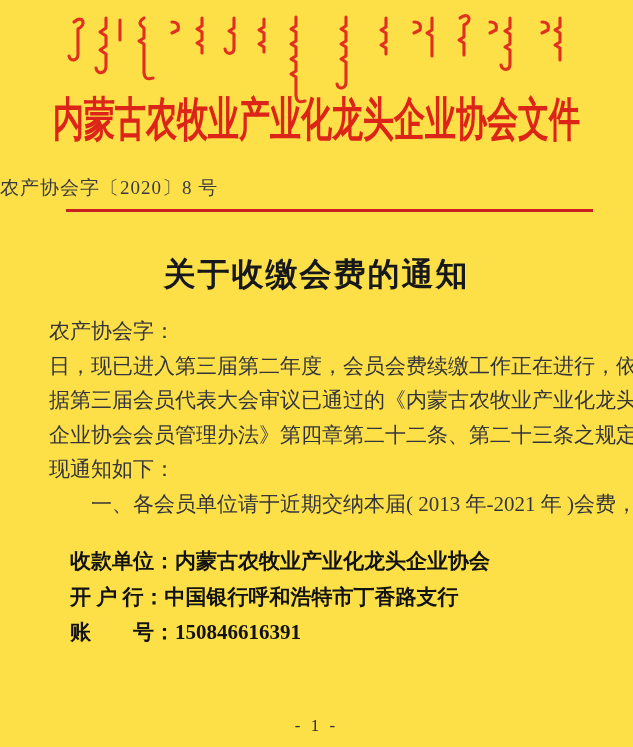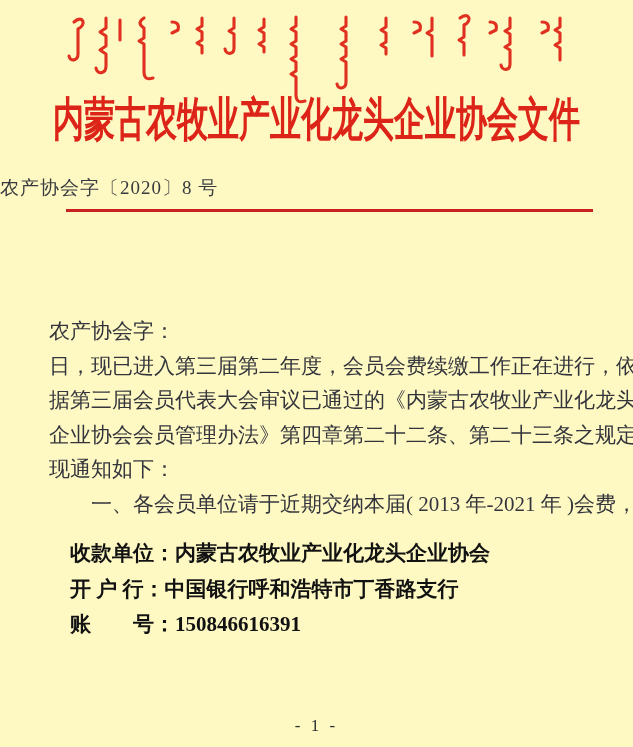--- a/index.html
+++ b/index.html
@@ -1,17 +1,17 @@
 <!DOCTYPE html>
 <html><head>
 <meta charset="utf-8">
 <style>
   html,body{margin:0;padding:0;background:#ffffff;}
   .page{
-    position:relative;width:633px;height:747px;background:#fef9c3;overflow:hidden;
+    position:relative;width:633px;height:747px;background:#fde047;overflow:hidden;
     font-family:"Liberation Serif","DejaVu Serif",serif;
   }
   .banner{position:absolute;top:13px;left:60px;}
   .org-title{
     position:absolute;top:88px;left:0;width:100%;text-align:center;
     font-size:31px;font-weight:bold;color:#dd2418;letter-spacing:0;
     transform:scaleY(1.5);transform-origin:center top;white-space:nowrap;
   }
   .doc-number{
     position:absolute;top:175px;left:0;width:100%;text-align:left;
@@ -21,21 +21,21 @@
   .notice-title{
     position:absolute;top:253px;left:0;width:100%;text-align:center;
     font-size:32px;font-weight:bold;color:#17181c;letter-spacing:2px;
   }
   .body-block{
     position:absolute;top:314px;left:49px;width:548px;
     font-size:21px;color:#34353c;
   }
   .body-block .line{line-height:34.5px;white-space:nowrap;}
   .indent-2{padding-left:42px;}
-  .payment{margin-top:15px;font-weight:bold;color:#121212;}
+  .payment{margin-top:23px;font-weight:bold;color:#121212;}
   .payment .line{line-height:35.5px;padding-left:21px;}
   .footer{
     position:absolute;top:716px;left:0;width:100%;text-align:center;
     font-size:17px;color:#2c2d31;letter-spacing:3px;
   }
 </style>
 </head>
 <body>
 
 <div class="page">
@@ -60,20 +60,21 @@
     <path d="M482 9 q8 0 6 8 l-6 3"></path>
     <path d="M500 5 l0 9 -5 3 5 3 0 9 -5 3 5 3 0 12"></path>
   </svg>
 
   <div class="org-title">内蒙古农牧业产业化龙头企业协会文件</div>
 
   <div class="doc-number">农产协会字〔2020〕8 号</div>
 
   <div class="red-rule"></div>
 
+  <div class="notice-title">关于收缴会费的通知</div>
 
   <div class="body-block">
     <div class="line">农产协会字：</div>
     <div class="line">日，现已进入第三届第二年度，会员会费续缴工作正在进行，依</div>
     <div class="line">据第三届会员代表大会审议已通过的《内蒙古农牧业产业化龙头</div>
     <div class="line">企业协会会员管理办法》第四章第二十二条、第二十三条之规定，</div>
     <div class="line">现通知如下：</div>
     <div class="line indent-2">一、各会员单位请于近期交纳本届( 2013 年-2021 年 )会费，</div>
 
     <div class="payment">

